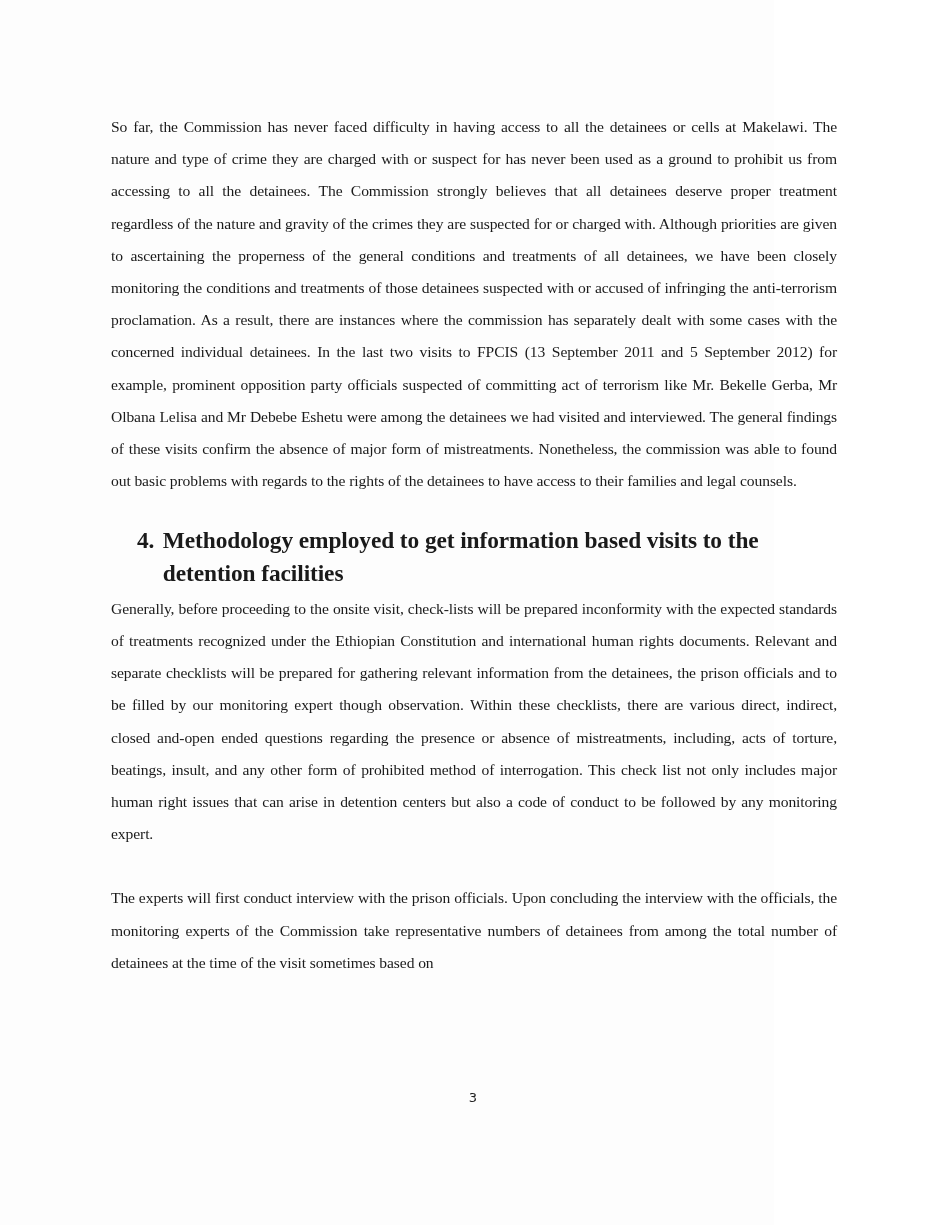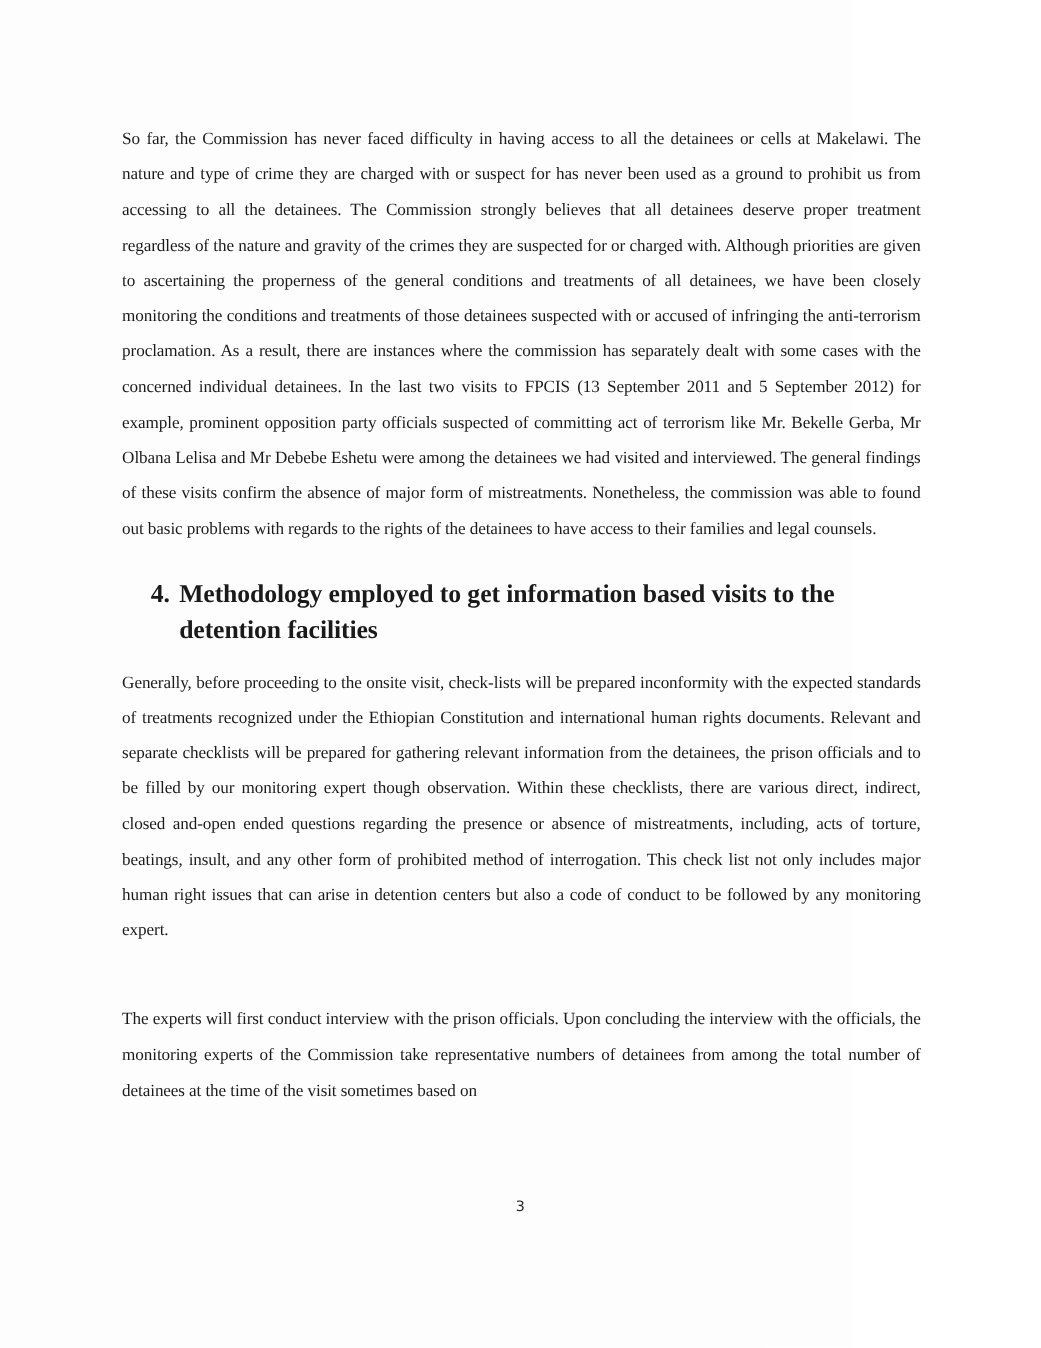--- a/index.html
+++ b/index.html
@@ -29,36 +29,36 @@
       font-family: "Liberation Serif", "DejaVu Serif", serif;
       font-size: 15.6px;
       line-height: 32.2px;
       text-align: justify;
       letter-spacing: -0.1px;
     }
     .para {
       margin: 0;
     }
     .para + .para {
-      margin-top: 49px;
+      margin-top: 32px;
     }
     .heading {
       margin: 27px 0 0 0;
       font-weight: bold;
       display: flex;
       align-items: baseline;
       padding-left: 26px;
       text-align: left;
     }
     .heading .num {
       display: inline-block;
       width: 30px;
     }
     .para.after-heading {
-      margin-top: 16px;
+      margin-top: 4px;
     }
     .page-number {
       position: absolute;
       left: 0;
       width: 946px;
       top: 1090px;
       text-align: center;
       font-family: "DejaVu Sans", "Liberation Sans", sans-serif;
       font-size: 13px;
       color: #222;

